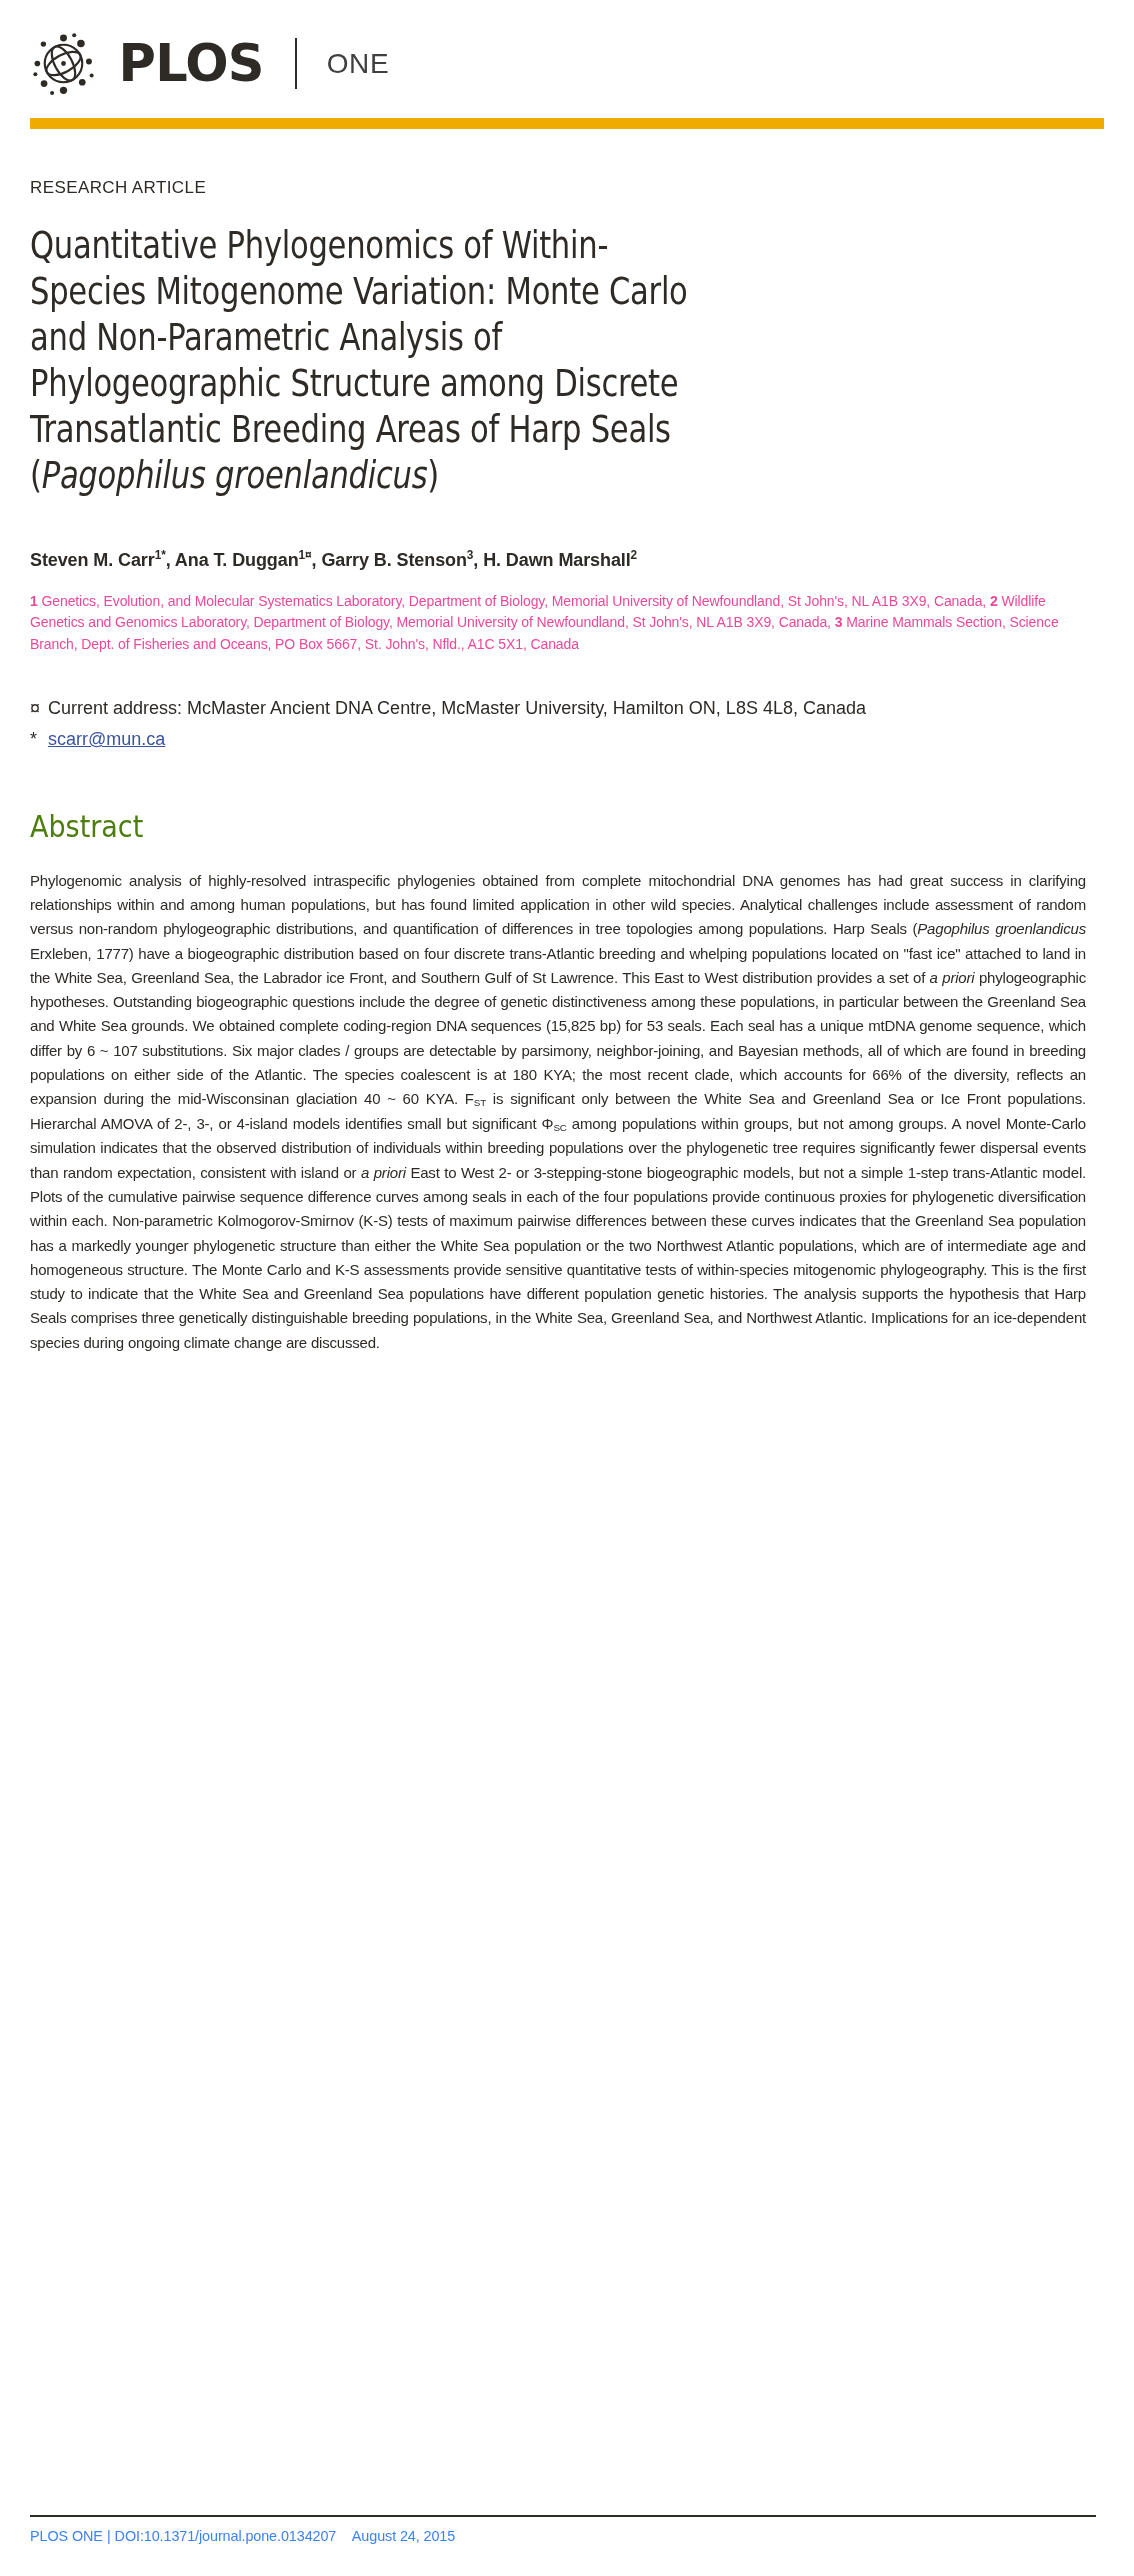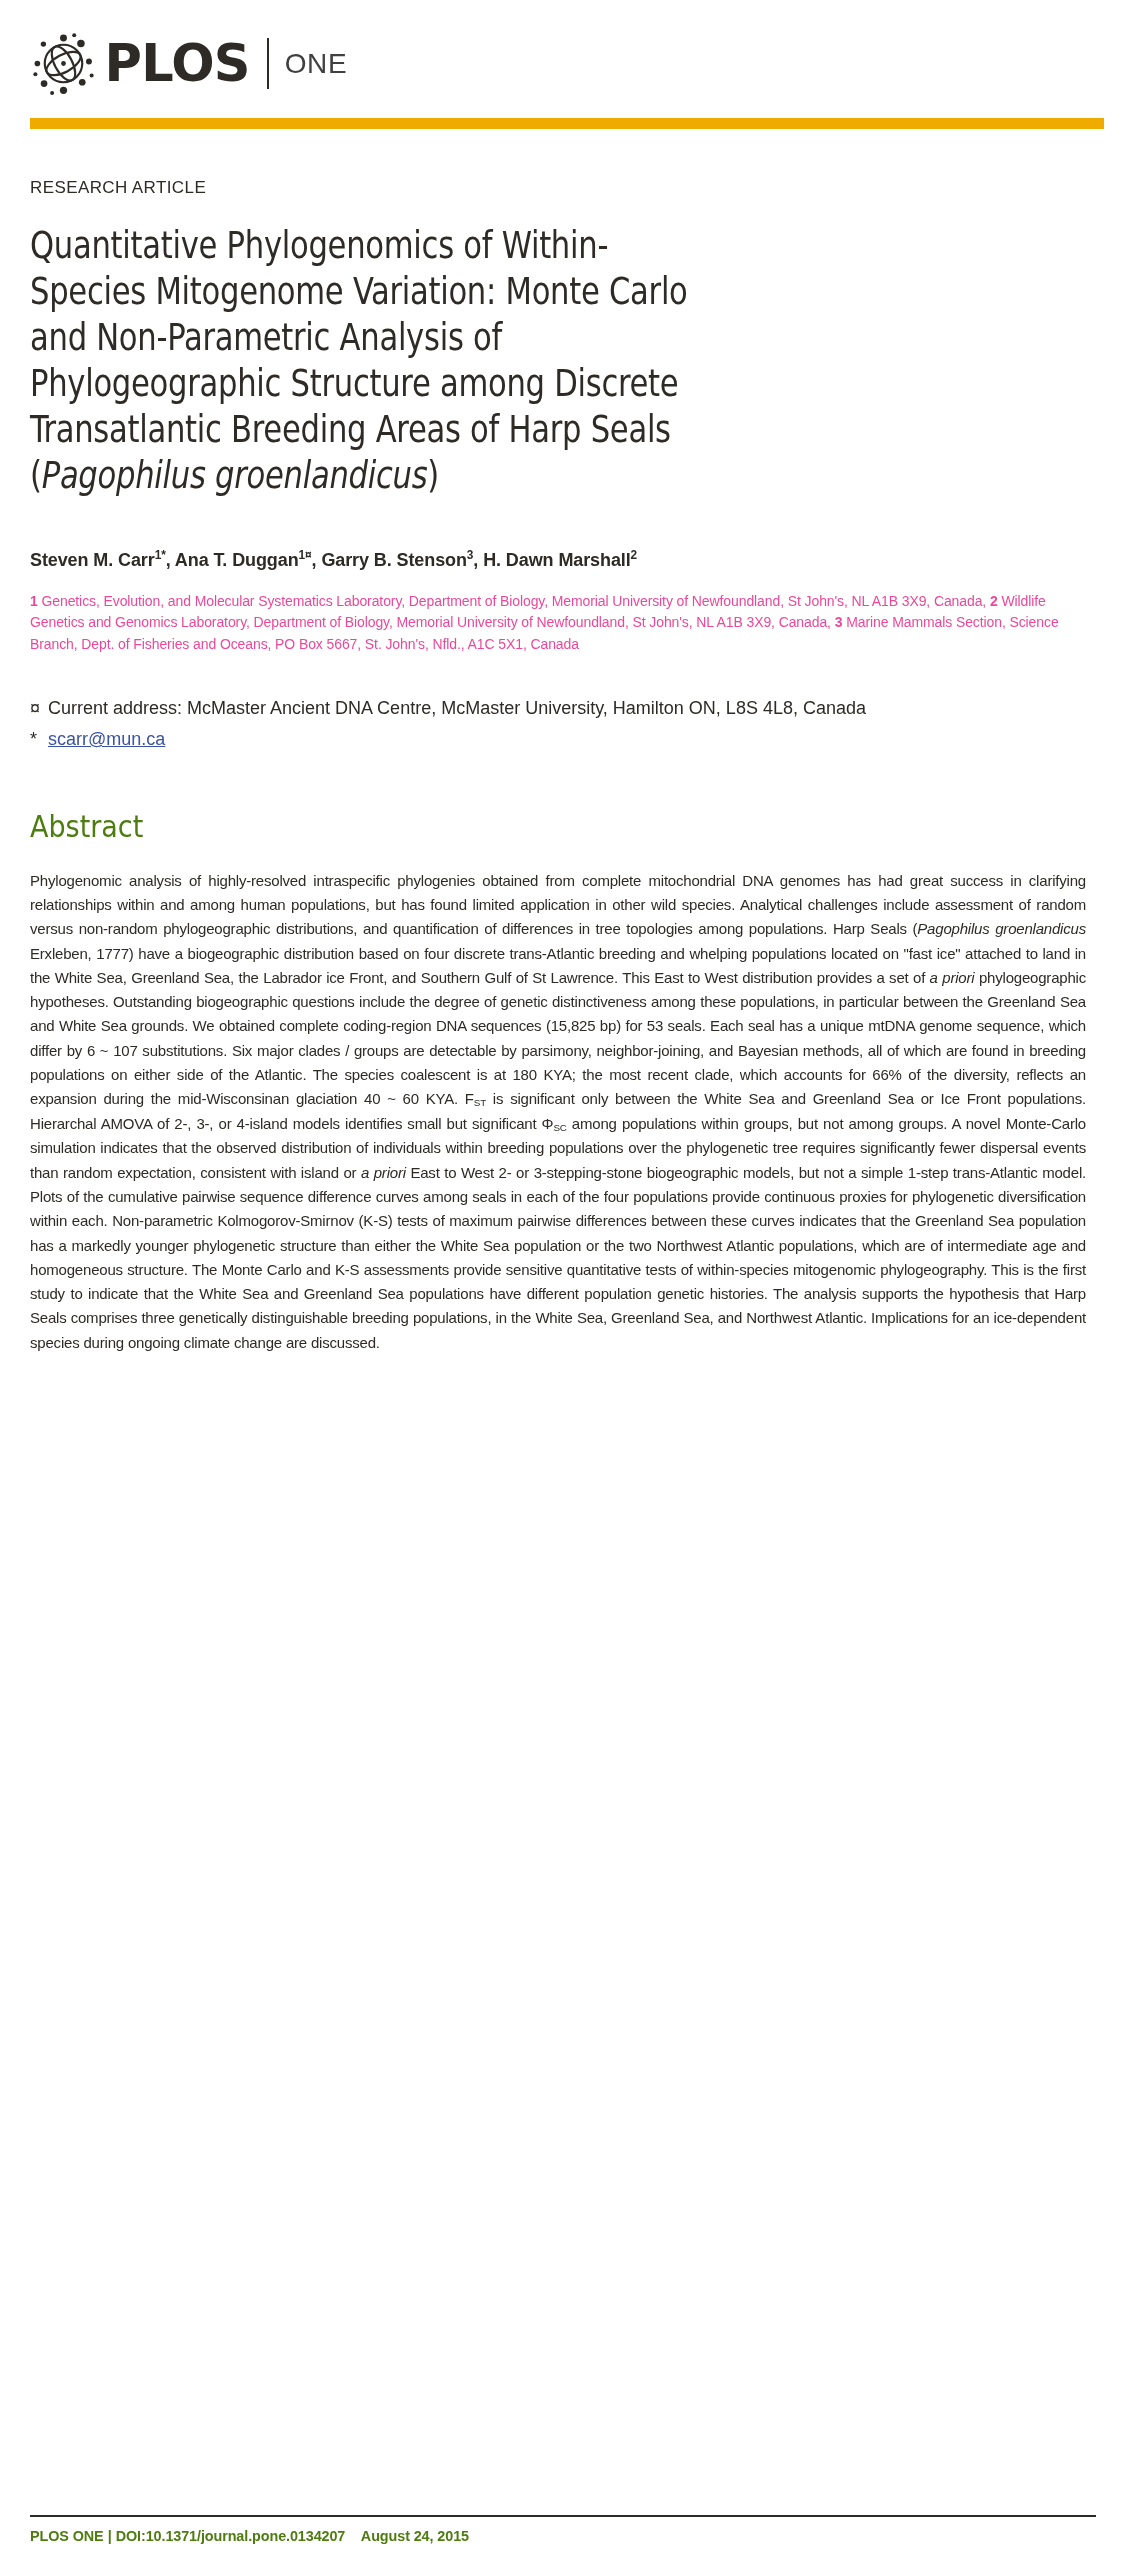--- a/index.html
+++ b/index.html
@@ -23,21 +23,21 @@
     padding: 0;
     position: relative;
     background: #ffffff;
   }
 
   
   .masthead {
     padding: 30px 0 0 30px;
     display: flex;
     align-items: center;
-    gap: 2px;
+    gap: 16px;
   }
   .plos-mark {
     width: 67px;
     height: 67px;
     flex: 0 0 67px;
     position: relative;
     margin-right: 4.1px;
   }
   .plos-wordmark {
     font-family: "DejaVu Sans", sans-serif;
@@ -163,23 +163,22 @@
     right: 38px;
     bottom: 32px;
   }
   .footer-rule {
     border: 0;
     border-top: 2.1px solid #2e2a26;
     margin: 0 0 11px 0;
   }
   .footer-line {
     font-size: 14.4px;
-    color: #4d7c0f;
+    color: #3b82f6;
     letter-spacing: -0.1px;
-    font-weight: bold;
   }
   .footer-line .sep { margin: 0 4.1px; }
 </style>
 </head>
 <body>
 
 <div class="page">
 
   <div class="masthead">
     <div class="plos-mark">

